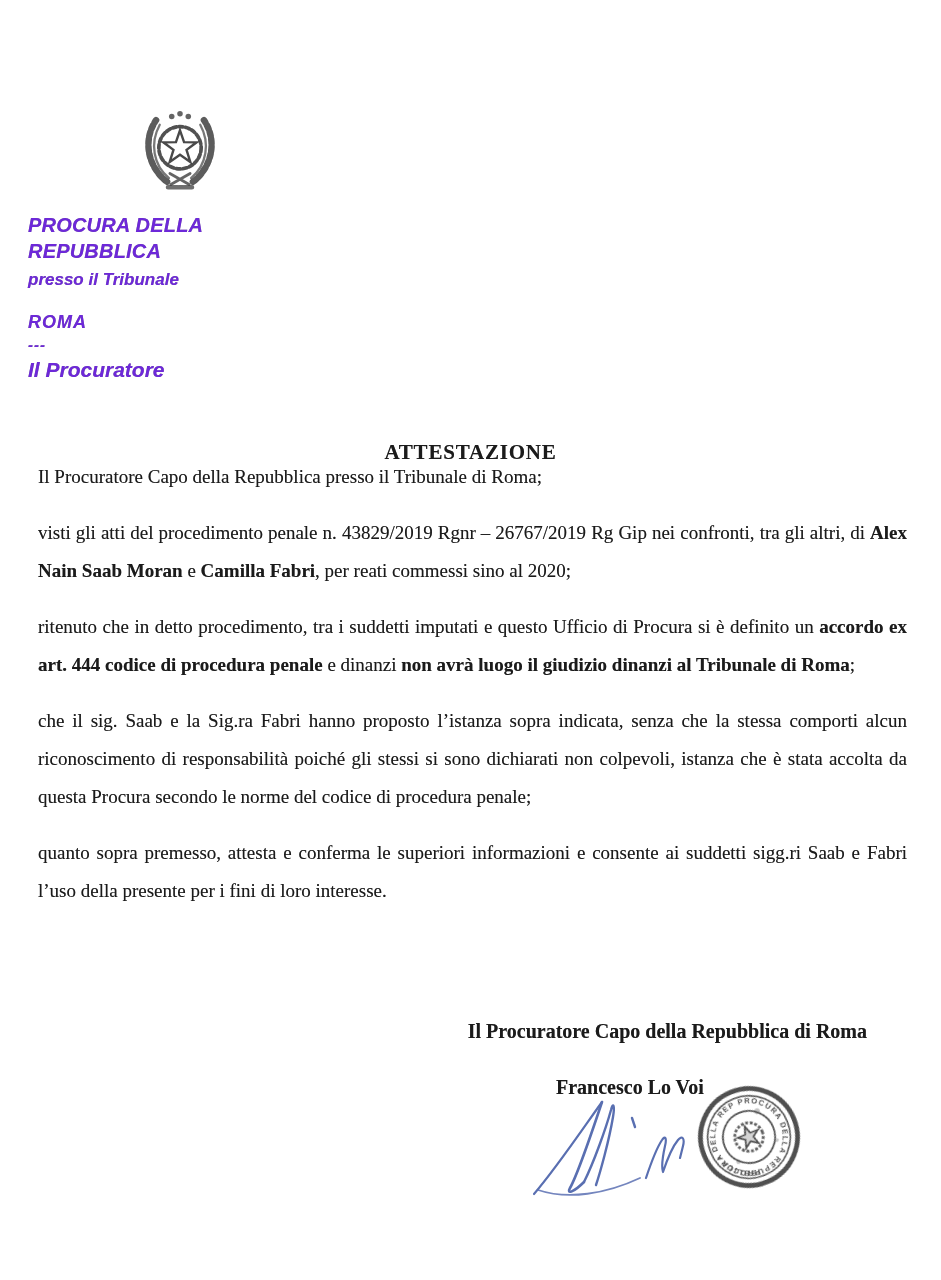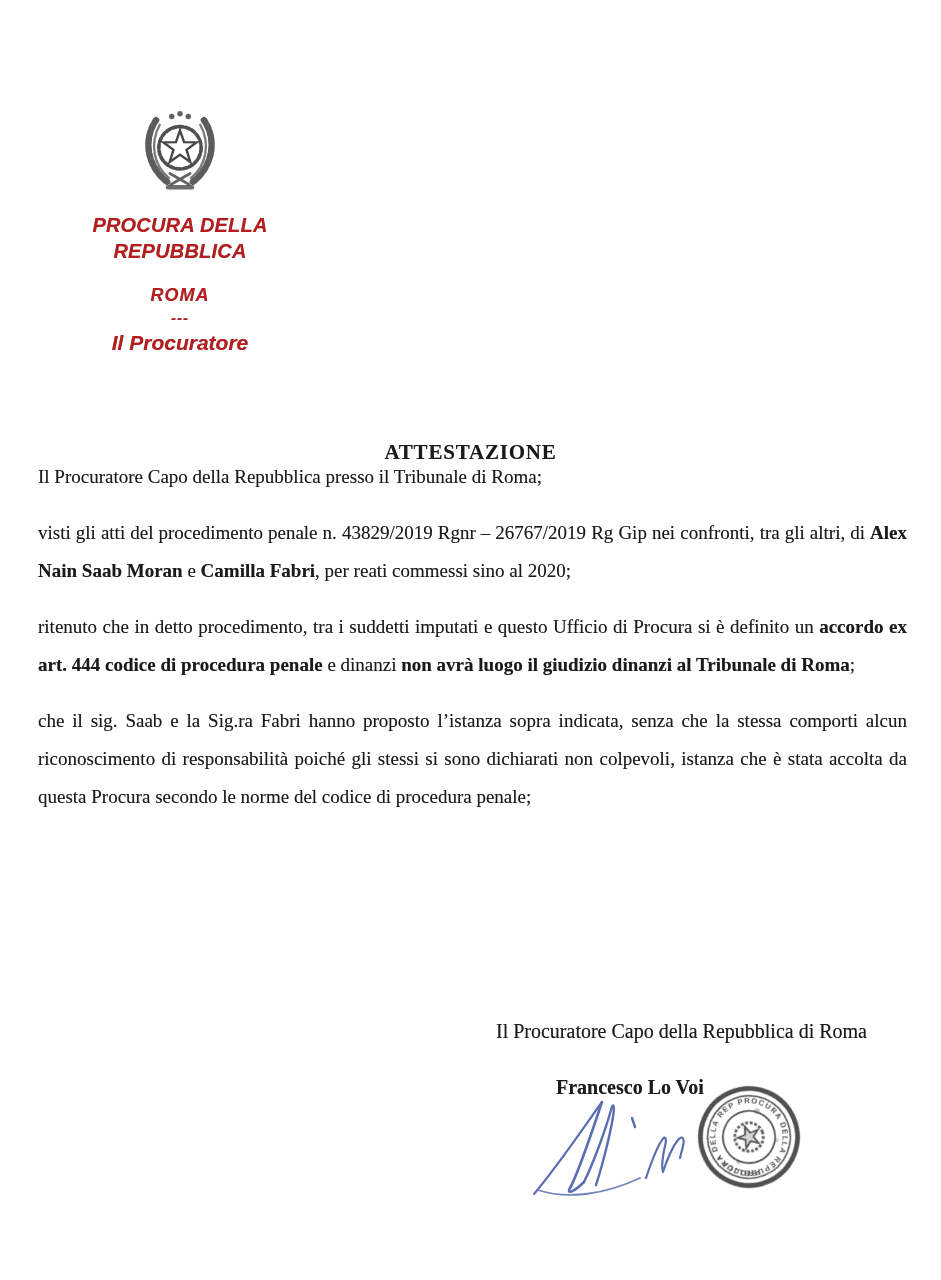--- a/index.html
+++ b/index.html
@@ -8,23 +8,22 @@
     width:941px;height:1280px;
     margin:0 auto;
     background:#ffffff;
     overflow:hidden;
     font-family:"Liberation Serif", serif;
     color:#1b1b1b;
   }
   
   .letterhead{
     position:absolute;top:98px;left:28px;width:304px;
-    text-align:center;
     font-family:"Liberation Sans", sans-serif;
-    font-style:italic;font-weight:bold;color:#b91c1c;
+    font-style:italic;font-weight:bold;color:#6d28d9;
     text-shadow:0 0 0.6px rgba(30,30,30,0.5);
   }
   .emblem-wrap{width:100%;text-align:center;margin-bottom:16px;}
   .lh-org{font-size:20px;letter-spacing:0.2px;line-height:26px;}
   .lh-line2{font-size:17px;margin-top:5px;line-height:22px;}
   .lh-city{font-size:18px;margin-top:20px;letter-spacing:1px;line-height:22px;}
   .lh-sep{font-size:15px;margin-top:4px;line-height:16px;letter-spacing:1px;}
   .lh-role{font-size:21px;margin-top:6px;line-height:22px;}
   
   .doc-title{
@@ -40,21 +39,21 @@
     font-size:19px;line-height:38px;
     text-align:justify;
     text-shadow:0 0 0.55px rgba(20,20,20,0.45);
   }
   .doc-body p{margin:8px 0 18px 0;}
   .b{font-weight:bold;}
   .dateline{font-weight:bold;margin-top:2px;}
   
   .signer-title{
     position:absolute;top:1020px;left:0;right:74px;
-    text-align:right;font-weight:normal;font-size:20px;
+    text-align:right;font-weight:bold;font-size:20px;
     text-shadow:0 0 0.6px rgba(20,20,20,0.5);
   }
   .signer-name{
     position:absolute;top:1076px;left:556px;
     font-weight:bold;font-size:20px;
     text-shadow:0 0 0.6px rgba(20,20,20,0.5);
     z-index:2;
   }
   .signature-svg{
     position:absolute;top:1090px;left:528px;
@@ -92,32 +91,34 @@
           <circle cx="50" cy="53" r="23" stroke-width="4" stroke-dasharray="4.5 2.6" opacity="0.9"></circle>
 
           <path d="M50,34 L54.4,46.9 L68.1,47.1 L57.1,55.3 L61.2,68.4 L50,60.5 L38.8,68.4 L42.9,55.3 L31.9,47.1 L45.6,46.9 Z" stroke-width="2.6" opacity="0.95"></path>
 
           <path d="M40,93 L61,81 M60,93 L39,81" stroke-width="3" opacity="0.8"></path>
           <path d="M37,96 L63,96" stroke-width="5" stroke-dasharray="4 2" opacity="0.75"></path>
         </g>
       </svg>
     </div>
     <div class="lh-org">PROCURA DELLA REPUBBLICA</div>
+    <div class="lh-line2">presso il Tribunale</div>
     <div class="lh-city">ROMA</div>
     <div class="lh-sep">---</div>
     <div class="lh-role">Il Procuratore</div>
   </div>
 
   <div class="doc-title">ATTESTAZIONE</div>
 
   <div class="doc-body">
     <p><span>Il Procuratore Capo della Repubblica presso il Tribunale di Roma;</span></p>
     <p><span>visti gli atti del procedimento penale n. 43829/2019 Rgnr – 26767/2019 Rg Gip nei confronti, tra gli altri, di </span><span class="b">Alex Nain Saab Moran</span><span> e </span><span class="b">Camilla Fabri</span><span>, per reati commessi sino al 2020;</span></p>
     <p><span>ritenuto che in detto procedimento, tra i suddetti imputati e questo Ufficio di Procura si è definito un </span><span class="b">accordo ex art. 444 codice di procedura penale</span><span> e dinanzi </span><span class="b">non avrà luogo il giudizio dinanzi al Tribunale di Roma</span><span>;</span></p>
     <p><span>che il sig. Saab e la Sig.ra Fabri hanno proposto l’istanza sopra indicata, senza che la stessa comporti alcun riconoscimento di responsabilità poiché gli stessi si sono dichiarati non colpevoli, istanza che è stata accolta da questa Procura secondo le norme del codice di procedura penale;</span></p>
+    <p><span>quanto sopra premesso, attesta e conferma le superiori informazioni e consente ai suddetti sigg.ri Saab e Fabri l’uso della presente per i fini di loro interesse.</span></p>
   </div>
 
   <div class="signer-title">Il Procuratore Capo della Repubblica di Roma</div>
   <div class="signer-name">Francesco Lo Voi</div>
 
   <svg class="signature-svg" viewBox="0 0 190 115">
     <g stroke="#4c63ab" fill="none" stroke-linecap="round" stroke-linejoin="round" opacity="0.92">
       <path d="M6,104 C30,76 58,34 74,12" stroke-width="2.2"></path>
       <path d="M74,12 C64,42 50,84 42,98 C38,105 46,102 56,92" stroke-width="2.6"></path>
       <path d="M56,92 C66,72 78,38 83,20 C85,12 87,15 85,27 C81,51 72,83 68,95" stroke-width="2.4"></path>

